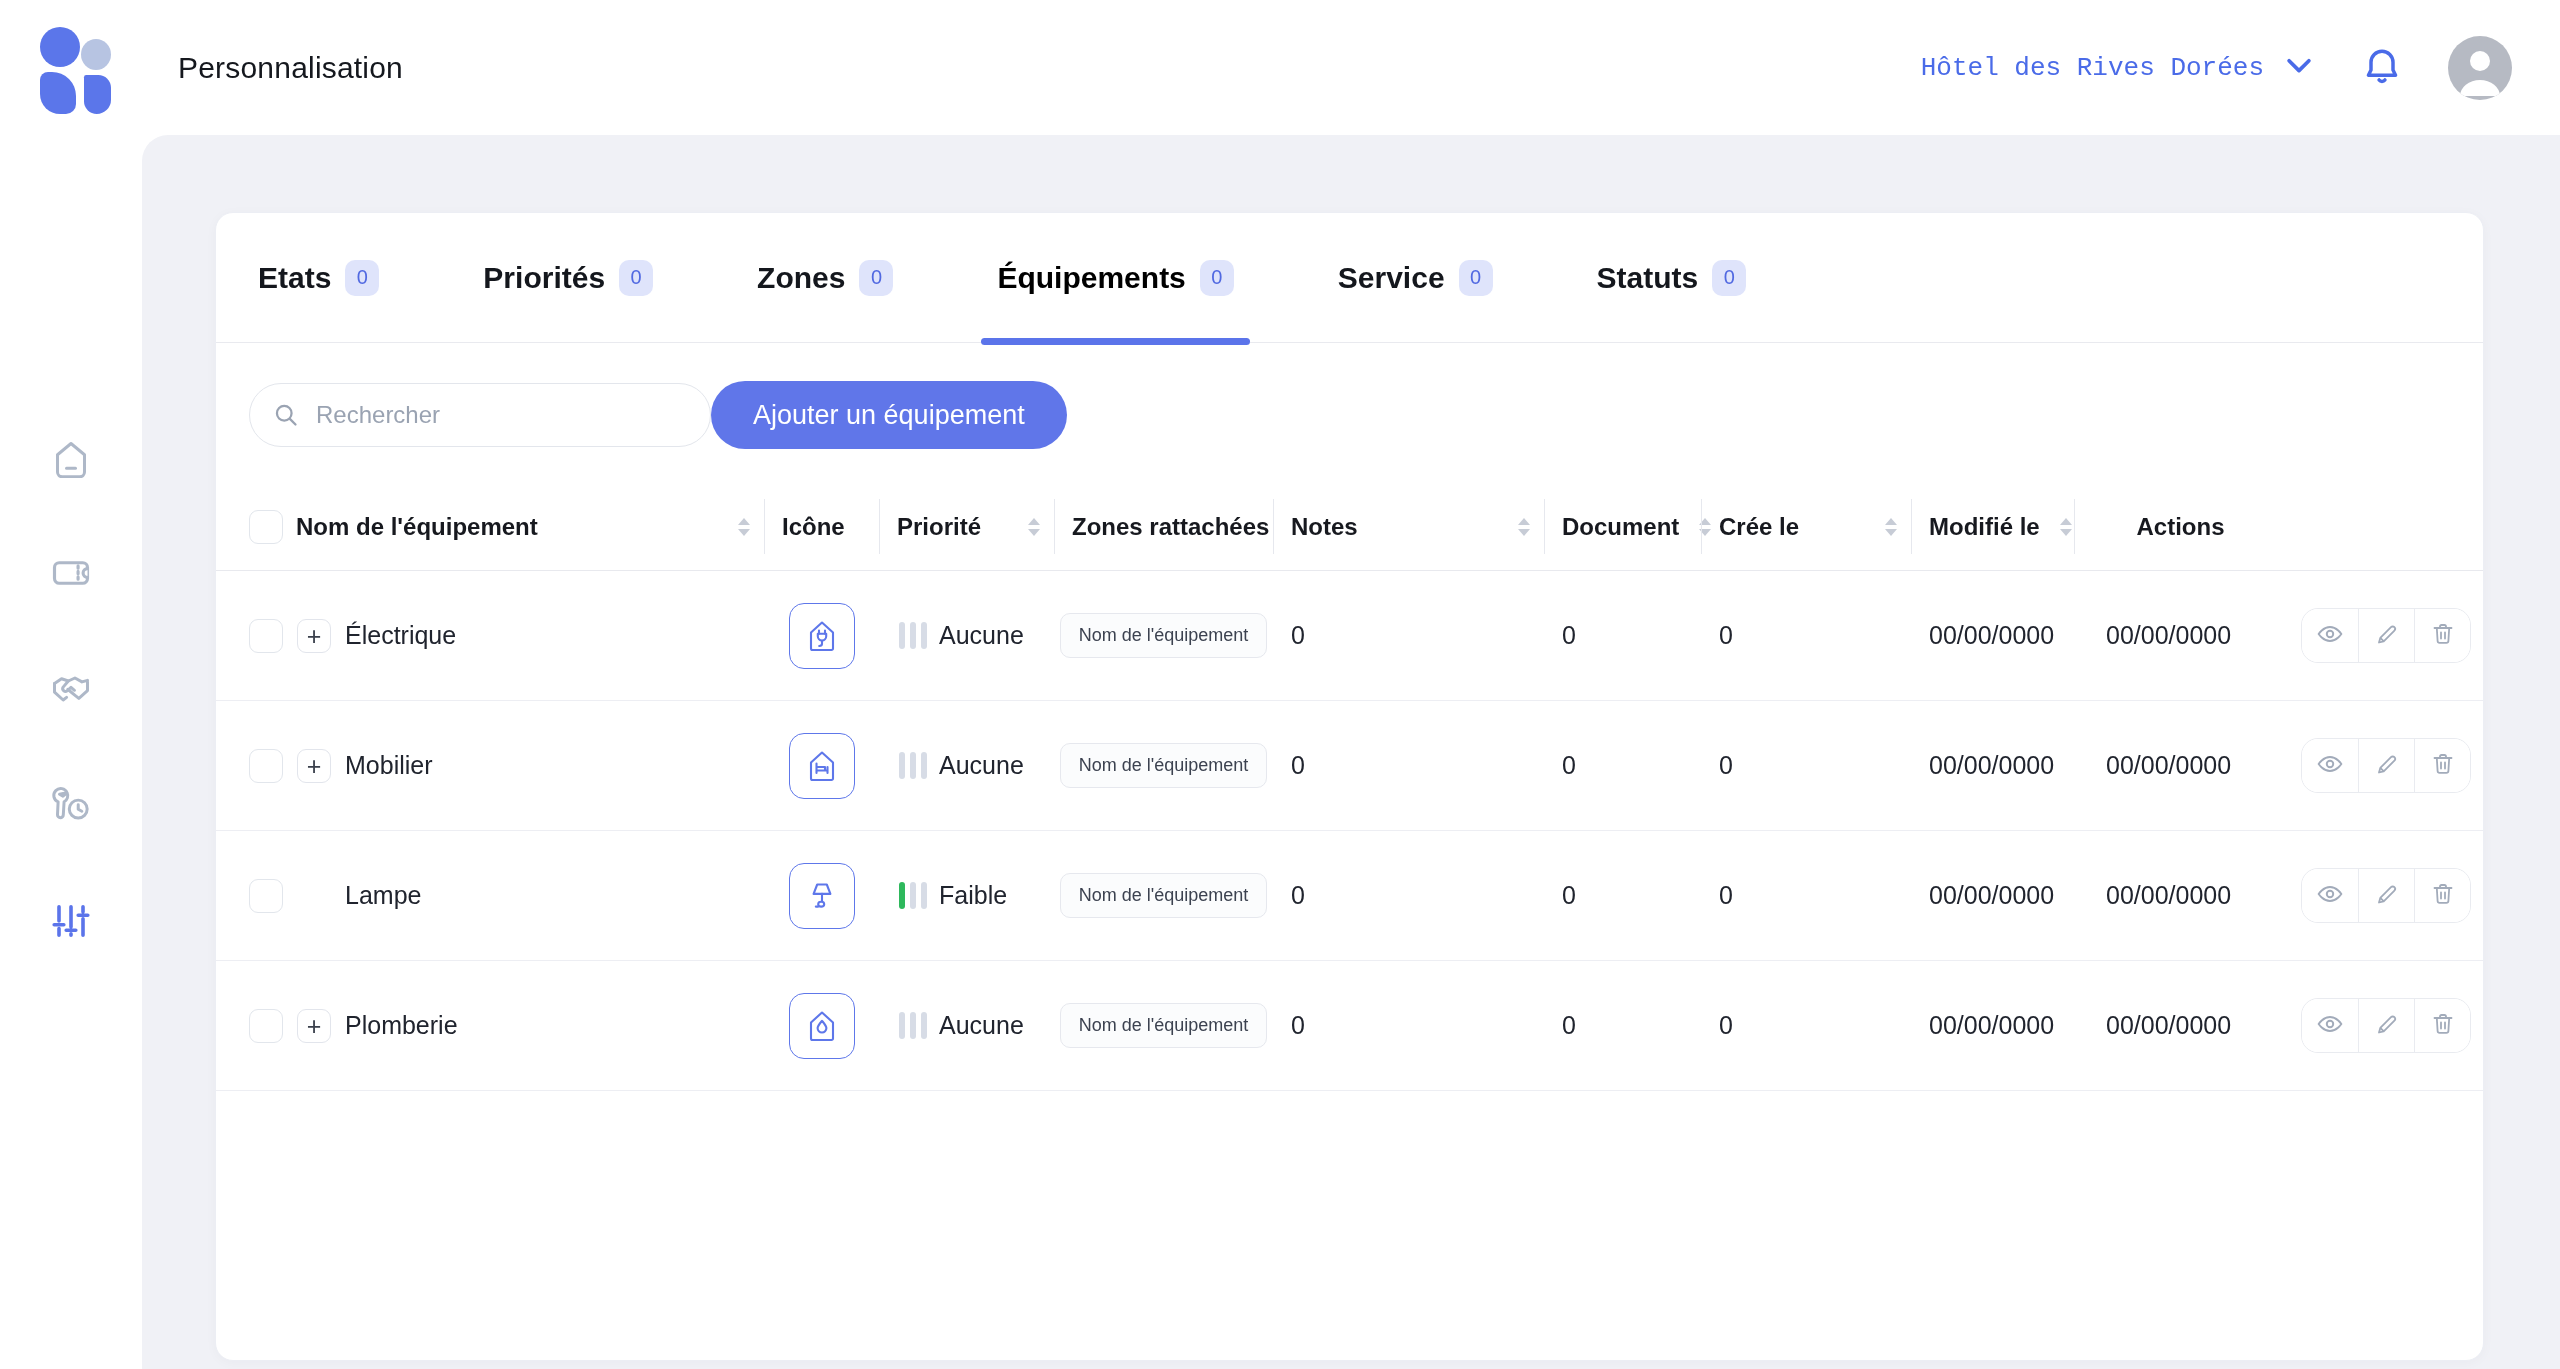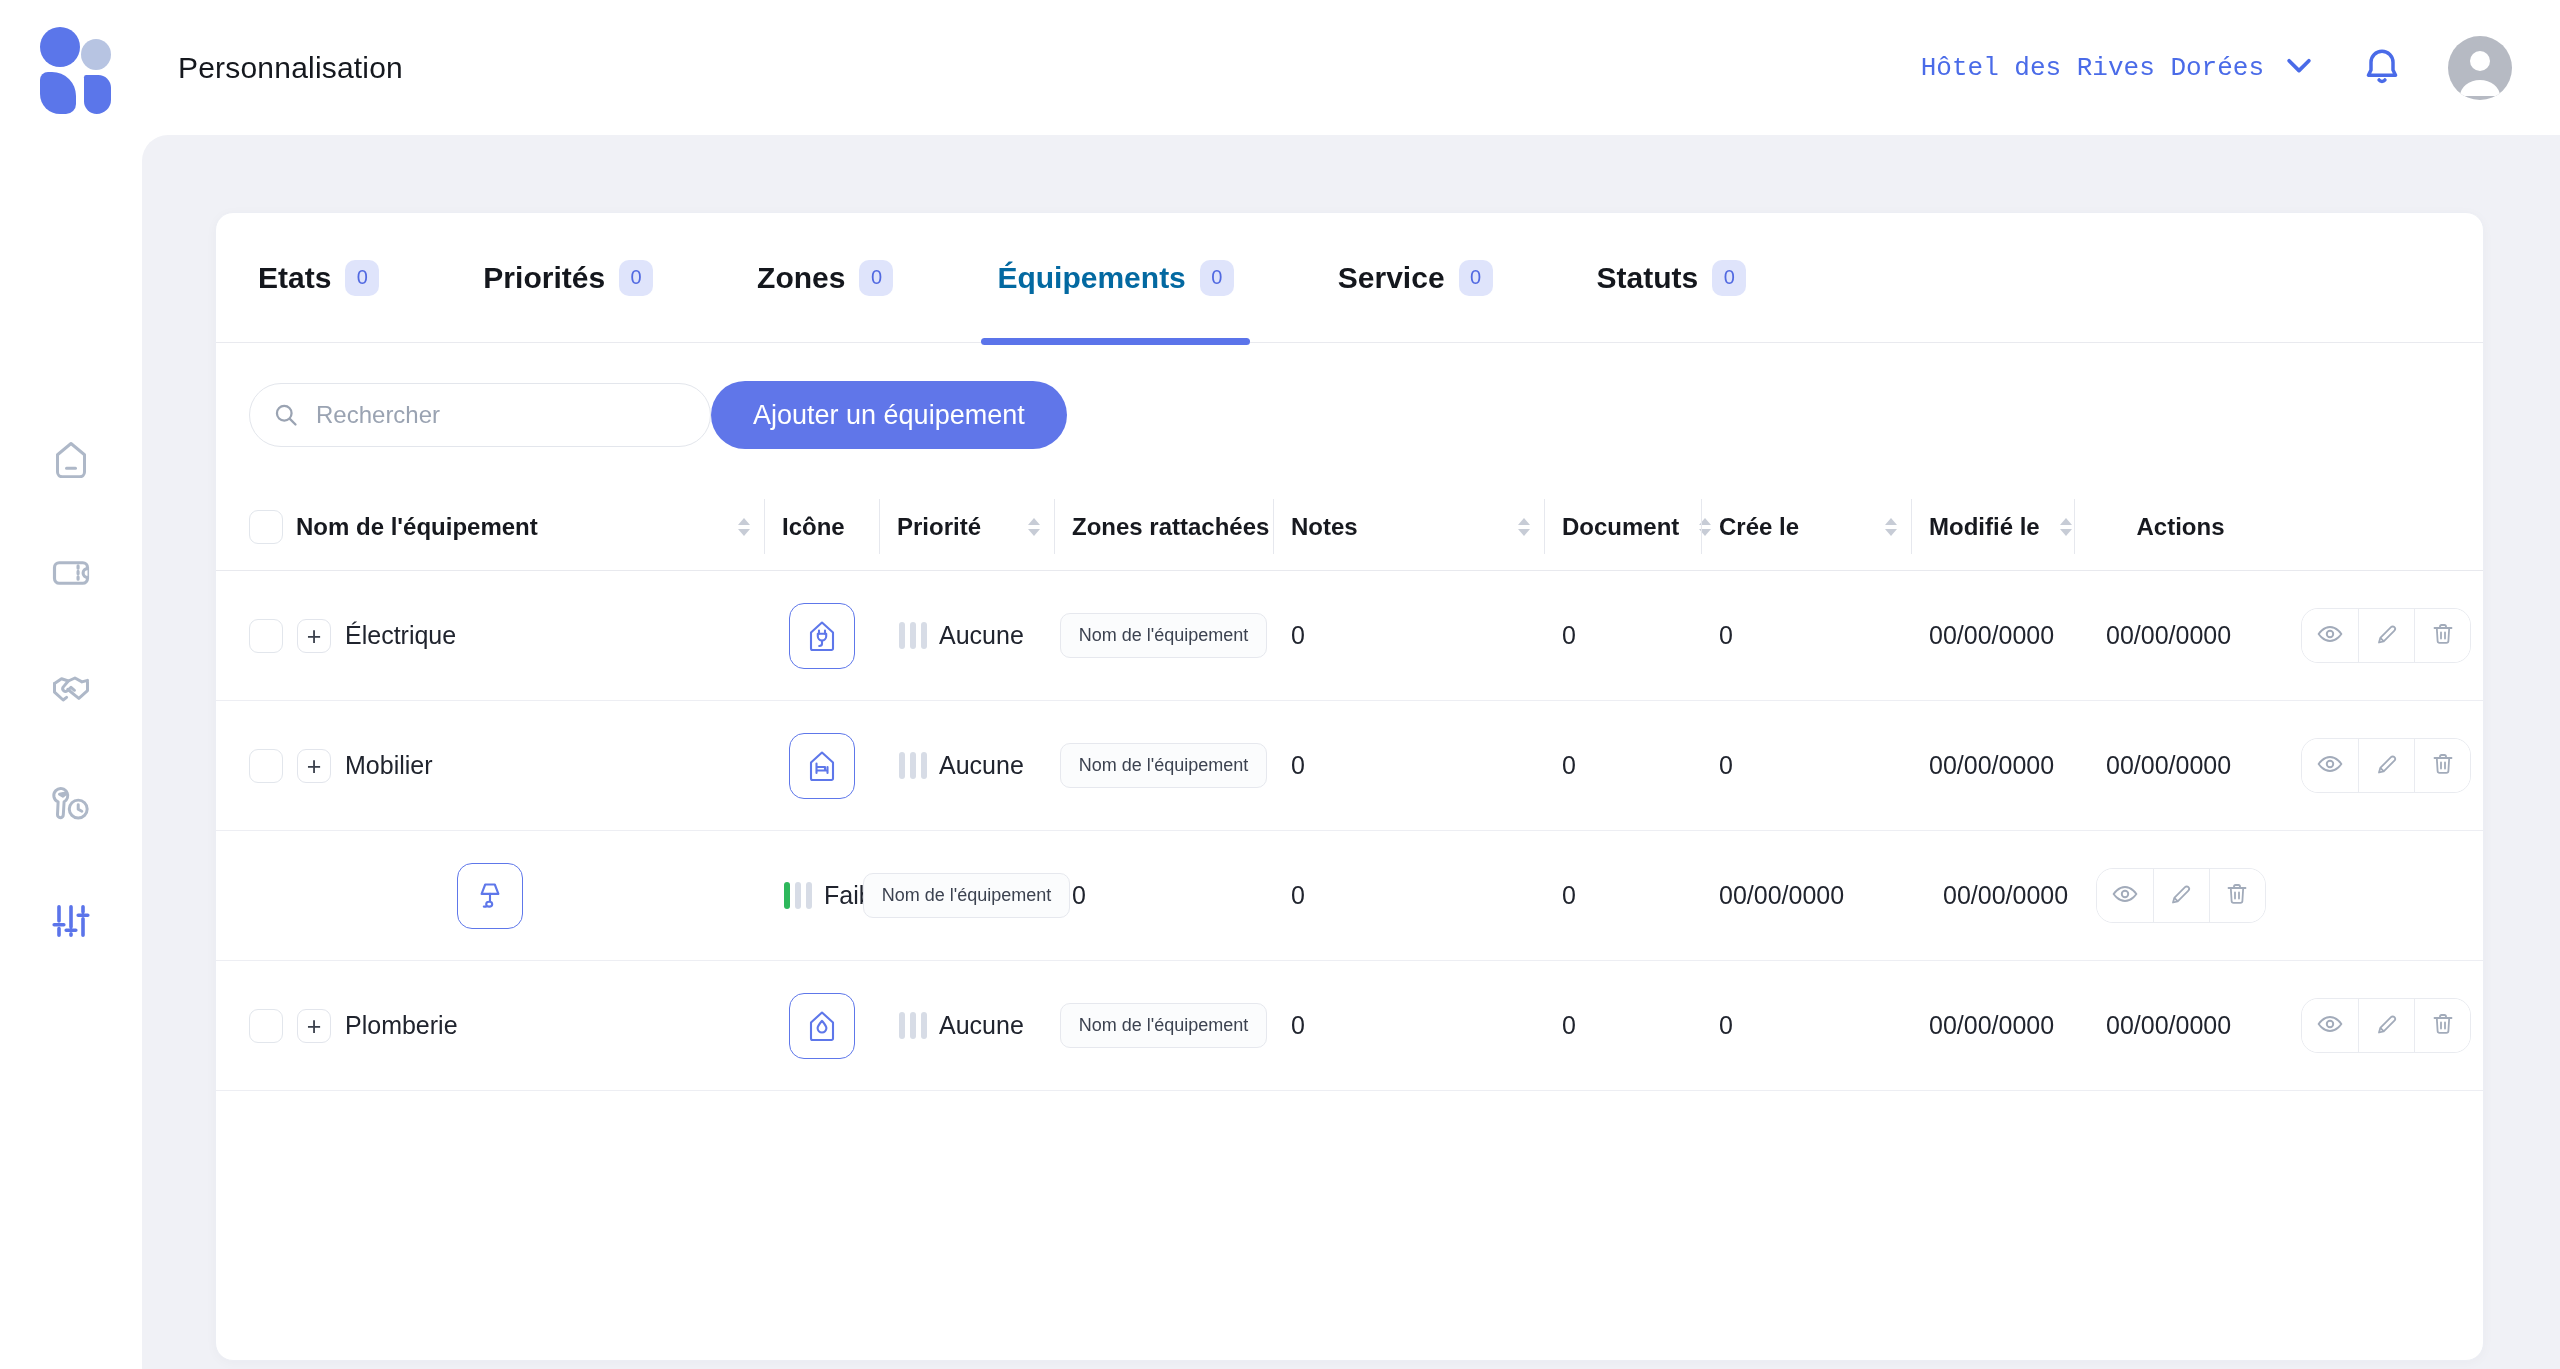--- a/index.html
+++ b/index.html
@@ -39,21 +39,21 @@
     border:1px solid #eceef4; border-radius:18px; box-shadow:0 2px 12px rgba(25,35,70,.03); }
 
   
   .tabs { height:130px; display:flex; align-items:center; gap:104px; padding:0 42px;
     border-bottom:1px solid #e9eaef; }
   .tab { position:relative; height:100%; display:flex; align-items:center; gap:14px; cursor:pointer;
     background:none; border:none; font-family:inherit; }
   .tab .tlabel { font-size:30px; font-weight:600; color:#14171d; }
   .tab .badge { min-width:34px; height:36px; padding:0 8px; border-radius:10px; background:#dfe4fb;
     color:#5169e1; font-size:20px; display:flex; align-items:center; justify-content:center; }
-  .tab.active .tlabel { color:#0369a1; }
+  .tab.active .tlabel { color:#000000; }
   .tab.active::after { content:""; position:absolute; left:-16px; right:-16px; bottom:-3px; height:7px;
     border-radius:4px; background:#5b74ea; }
 
   
   .toolbar { display:flex; align-items:center; padding:38px 32px 34px 33px; }
   .search-box { position:relative; width:462px; height:64px; }
   .search-box input { width:100%; height:100%; border:1px solid #e3e6ec; border-radius:32px;
     padding:0 24px 0 66px; font-size:24px; color:#30374a; outline:none; font-family:inherit; background:#fff; }
   .search-box input::placeholder { color:#9aa3b2; }
   .search-box .mag { position:absolute; left:24px; top:19px; color:#9aa3b2; }
@@ -401,20 +401,25 @@
                   <path d="M4.5 7h17M10 7V5.6A1.6 1.6 0 0 1 11.6 4h2.8A1.6 1.6 0 0 1 16 5.6V7"></path>
                   <path d="M6.8 7l.8 13a2 2 0 0 0 2 1.9h6.8a2 2 0 0 0 2-1.9l.8-13"></path>
                   <path d="M11 11.5v6M15 11.5v6"></path>
                 </svg></span>
             </button>
         </div>
       </div>
     </div>
 
     <div class="trow">
+      <div class="cell c-name">
+        <span class="checkbox"></span>
+        <button class="expander hidden">+</button>
+        <span>Lampe</span>
+      </div>
       <div class="cell c-icon">
         <span class="icontile">
           <svg width="40" height="40" viewBox="0 0 40 40" fill="none" stroke="currentColor" stroke-width="2.1" stroke-linecap="round" stroke-linejoin="round">
               <path d="M15.2 8.5h9.6l3.6 9.4H11.6Z"></path>
               <path d="M20 17.9v7.3"></path>
               <ellipse cx="19.2" cy="28.2" rx="3" ry="2.4"></ellipse>
               <path d="M16.2 30.6h-2.4"></path>
             </svg>
         </span>
       </div>

